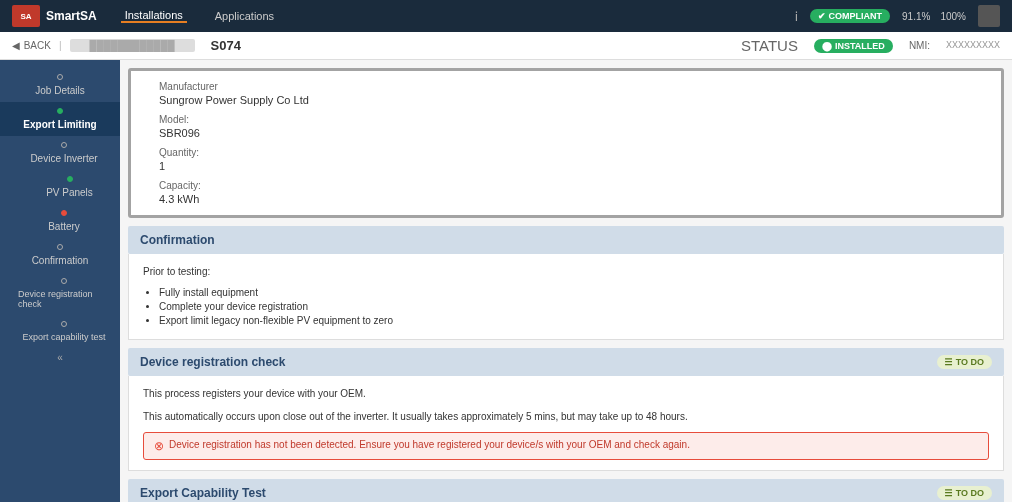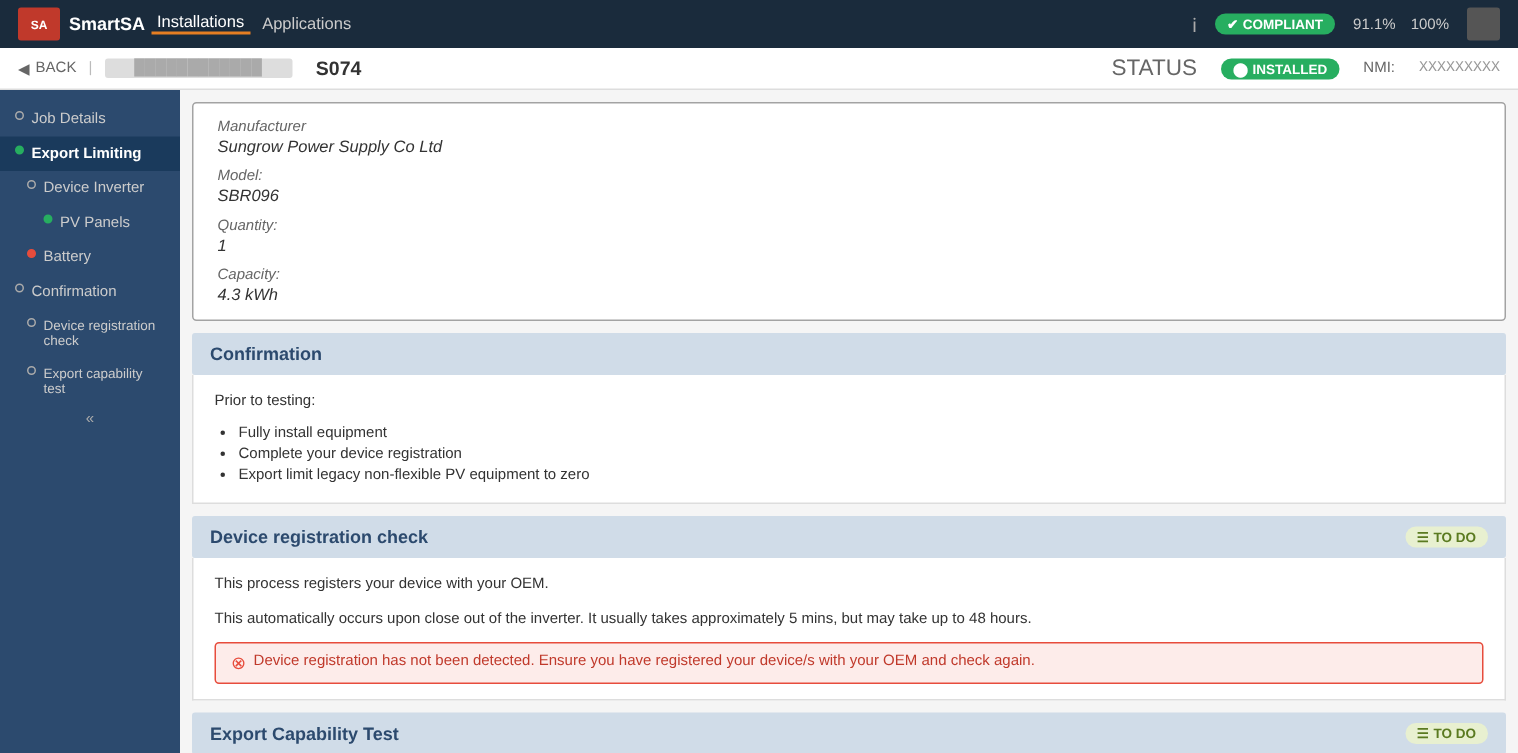--- a/index.html
+++ b/index.html
@@ -7,21 +7,21 @@
 
     
     .top-nav {
       background: #1a2b3c;
       height: 32px;
       display: flex;
       align-items: center;
       padding: 0 12px;
       justify-content: space-between;
     }
-    .top-nav-left { display: flex; align-items: center; gap: 4px; }
+    .top-nav-left { display: flex; align-items: center; gap: 24px; }
     .brand { display: flex; align-items: center; gap: 6px; }
     .brand-logo {
       width: 28px; height: 22px;
       background: #c0392b;
       border-radius: 2px;
       display: flex; align-items: center; justify-content: center;
       font-size: 8px; color: white; font-weight: bold;
     }
     .brand-name { color: white; font-size: 12px; font-weight: bold; }
     .nav-item { color: #ccc; font-size: 11px; cursor: pointer; padding: 0 4px; }
@@ -65,23 +65,24 @@
       color: white;
       flex-shrink: 0;
       overflow-y: auto;
       padding: 8px 0;
     }
     .sidebar-item {
       padding: 6px 10px;
       font-size: 10px;
       cursor: pointer;
       display: flex;
-      align-items: flex-start;
+      align-items: center;
       gap: 5px;
       color: #ccc;
+      flex-direction: column;
     }
     .sidebar-item.active { background: #1a3a5c; color: white; font-weight: bold; }
     .sidebar-dot { width: 6px; height: 6px; border-radius: 50%; border: 1px solid #aaa; flex-shrink: 0; }
     .sidebar-dot.active { background: #27ae60; border-color: #27ae60; }
     .sidebar-dot.incomplete { background: transparent; border-color: #aaa; }
     .sidebar-dot.error { background: #e74c3c; border-color: #e74c3c; }
     .sidebar-collapse { color: #aaa; font-size: 10px; text-align: center; padding: 4px; cursor: pointer; margin-top: auto; }
 
     
     .content {
@@ -89,23 +90,22 @@
       overflow-y: auto;
       background: #f5f5f5;
       padding: 0;
     }
 
     
     .card {
       background: white;
       margin: 8px;
       border-radius: 3px;
-      border: 1px solid #a3a3a3;
-      padding: 10px 16px;
-      font-style: italic;
+      border: 3px solid #a3a3a3;
+      padding: 10px 28px;
     }
     .card-label { font-size: 10px; color: #666; margin-bottom: 2px; }
     .card-value { font-size: 11px; color: #333; margin-bottom: 8px; }
 
     
     .section-header-bar {
       background: #d0dce8;
       padding: 7px 12px;
       margin: 0 8px 0 8px;
       border-radius: 2px;

